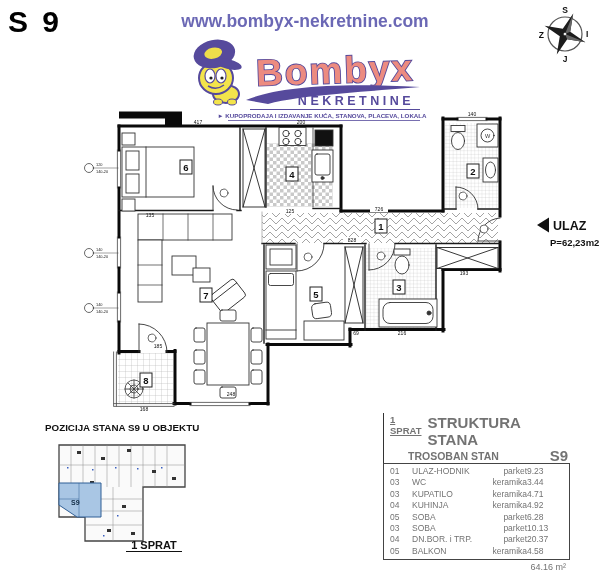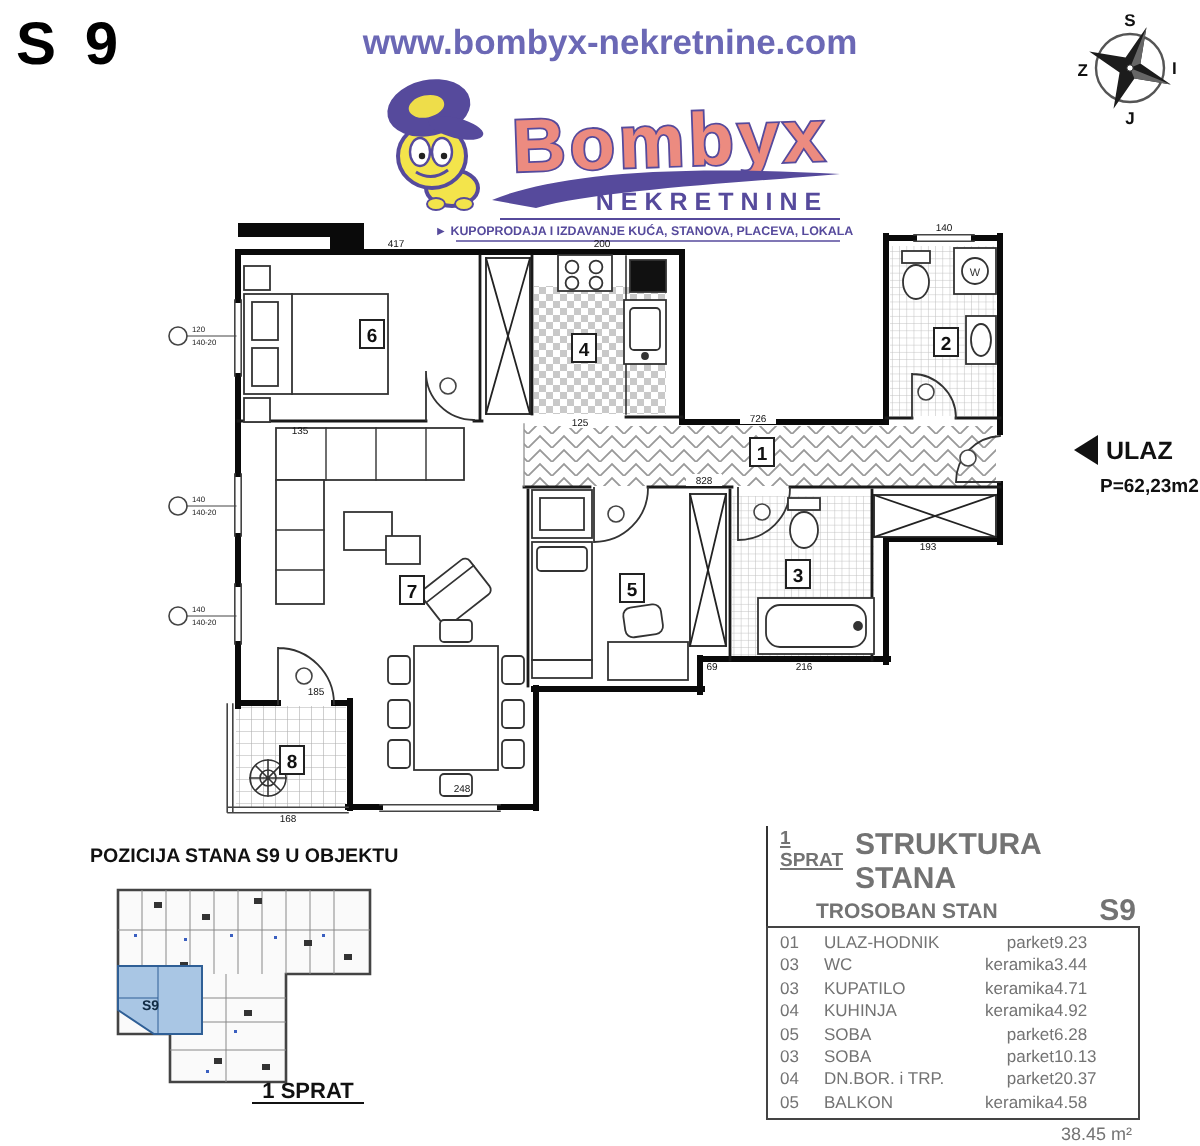--- a/index.html
+++ b/index.html
@@ -455,20 +455,20 @@
       <span class="mat">parket</span>
       <span class="area">20.37</span>
     </div>
     <div class="t-row">
       <span>05</span>
       <span>BALKON</span>
       <span class="mat">keramika</span>
       <span class="area">4.58</span>
     </div>
   </div>
-  <div class="t-total">38.45 m²</div>
+  <div class="t-total">64.16 m²</div>
   <div class="t-net">
     <span class="t-disc">-3%</span>
     <span class="t-netv">62.23 m²</span>
   </div>
 </div>
 
 </div>
 
 </body></html>

